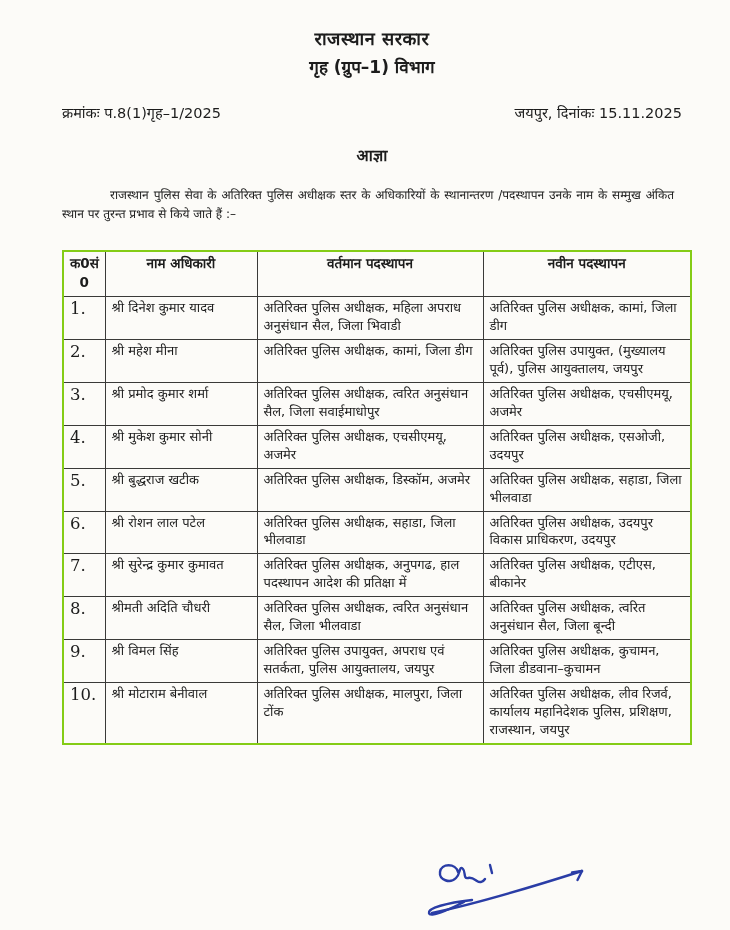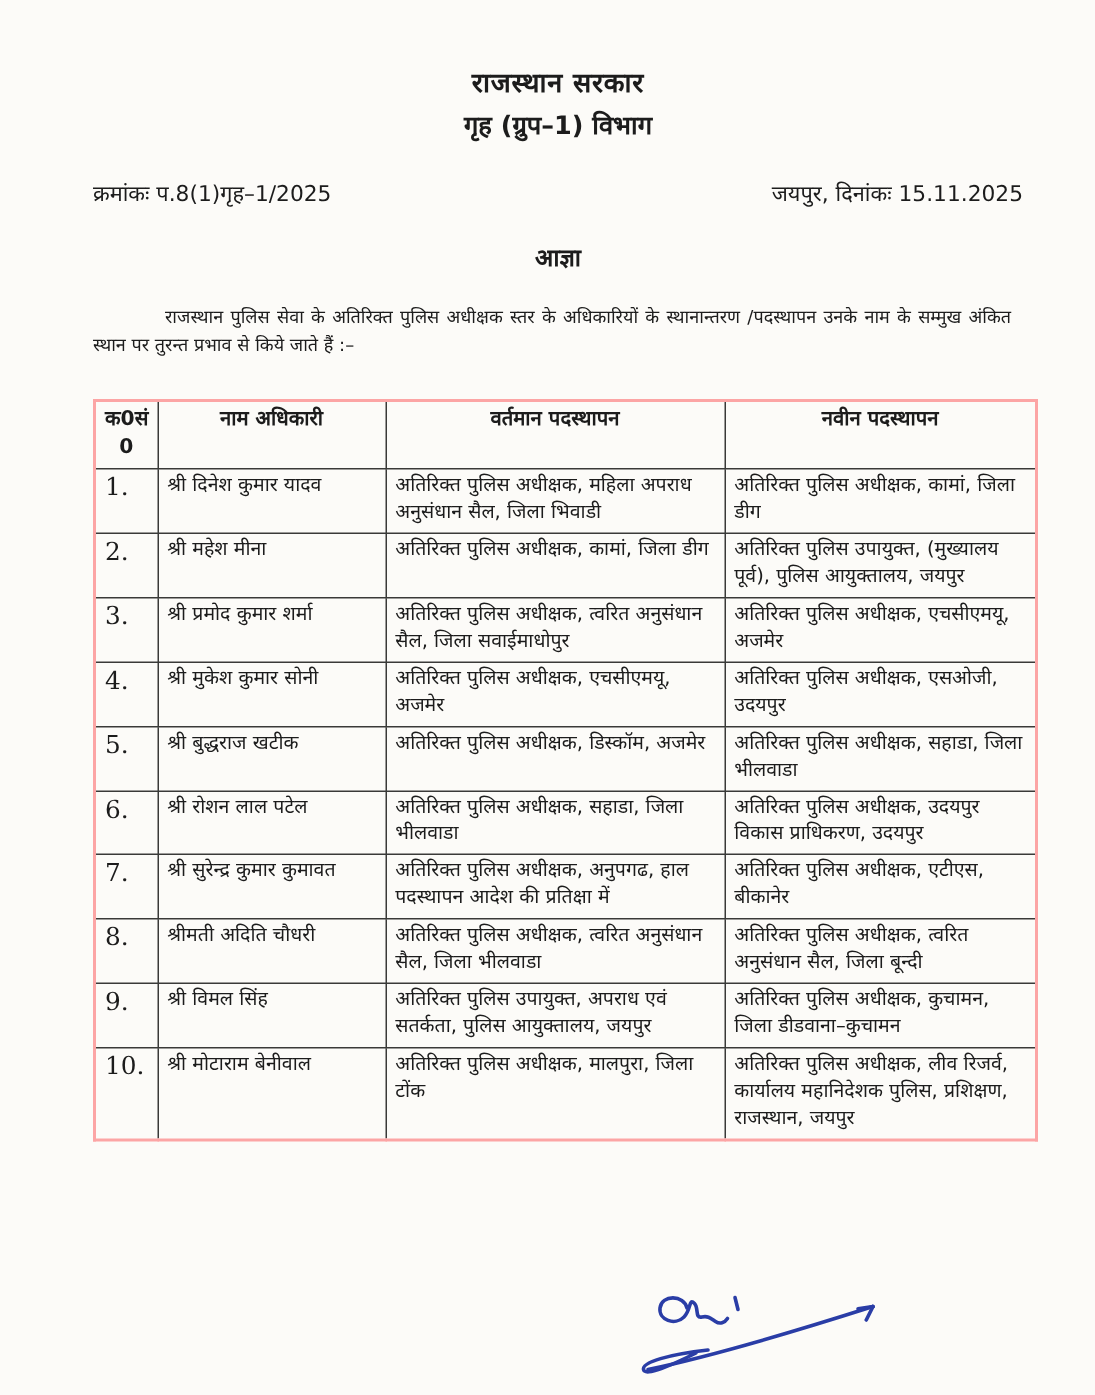--- a/index.html
+++ b/index.html
@@ -6,21 +6,21 @@
   .page{
     position:relative;
     width:730px;height:930px;
     margin:0 auto;
     background:#fcfbf8;
     color:#1c1c1c;
     font-family:"DejaVu Sans","Liberation Sans",sans-serif;
     overflow:hidden;
     box-sizing:border-box;
   }
-  .inner{padding:30px 48px 0 62px;}
+  .inner{padding:14px 48px 0 62px;}
   .center{text-align:center;}
   .govt-title{font-size:18px;font-weight:bold;margin-top:12px;letter-spacing:.5px;}
   .dept-title{font-size:17px;font-weight:bold;margin-top:5px;}
   .ref-row{
     display:flex;justify-content:space-between;align-items:baseline;
     margin-top:24px;font-size:14.5px;font-weight:400;
   }
   .order-heading{
     margin-top:22px;text-align:center;
     font-size:16px;font-weight:bold;
@@ -37,21 +37,21 @@
     margin-top:26px;
     border-collapse:collapse;
     width:628px;
     table-layout:fixed;
   }
   table.transfer th, table.transfer td{
     border:1.6px solid #3a3a38;
     vertical-align:top;
     padding:2px 6px 4px 6px;
   }
-  table.transfer{border:2px solid #fca5a5;}
+  table.transfer{border:2px solid #84cc16;}
   th{font-size:13.5px;font-weight:bold;text-align:center;line-height:1.4;padding-top:4px;}
   td{font-size:13px;line-height:1.38;}
   col.c-sn{width:42px;}
   col.c-name{width:152px;}
   col.c-cur{width:226px;}
   col.c-new{width:208px;}
   td.sn{font-size:16.5px;font-family:"DejaVu Serif","Liberation Serif",serif;padding-left:7px;line-height:1.2;}
   .sig{
     position:absolute;
     left:420px;top:858px;

